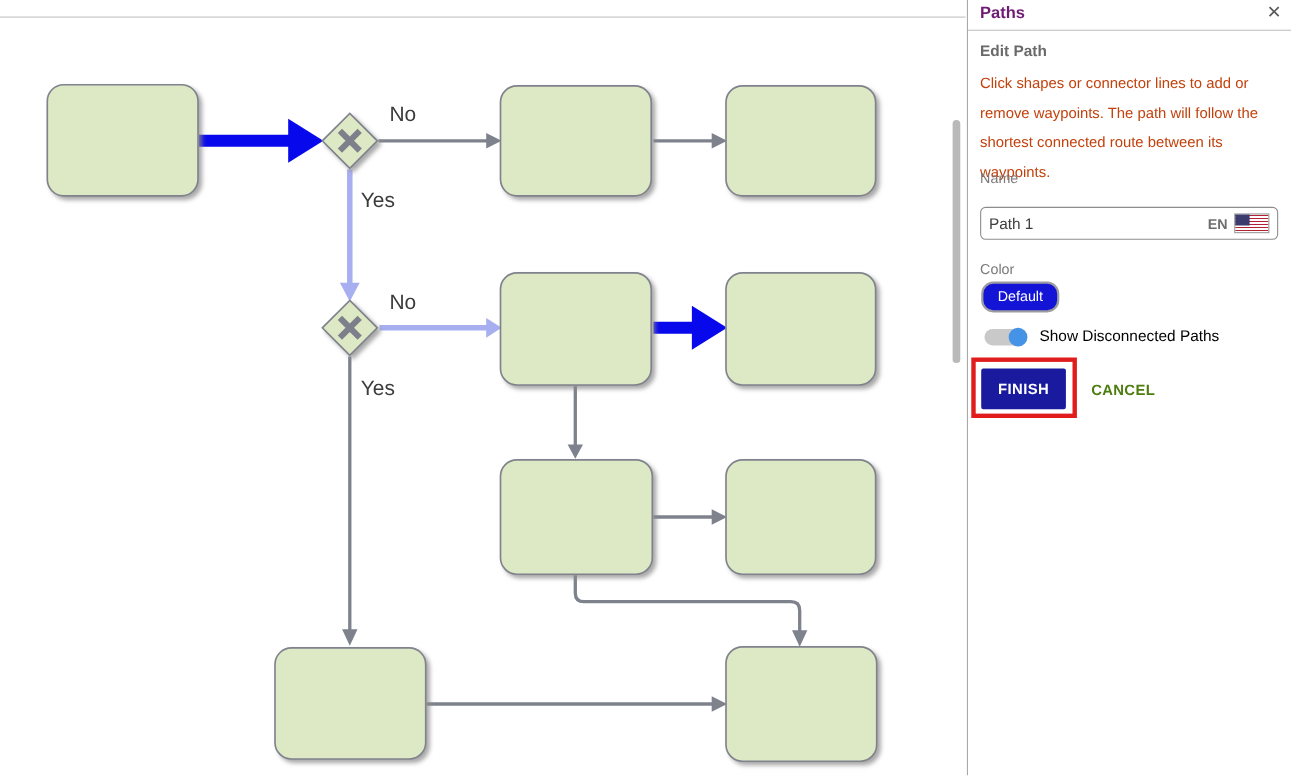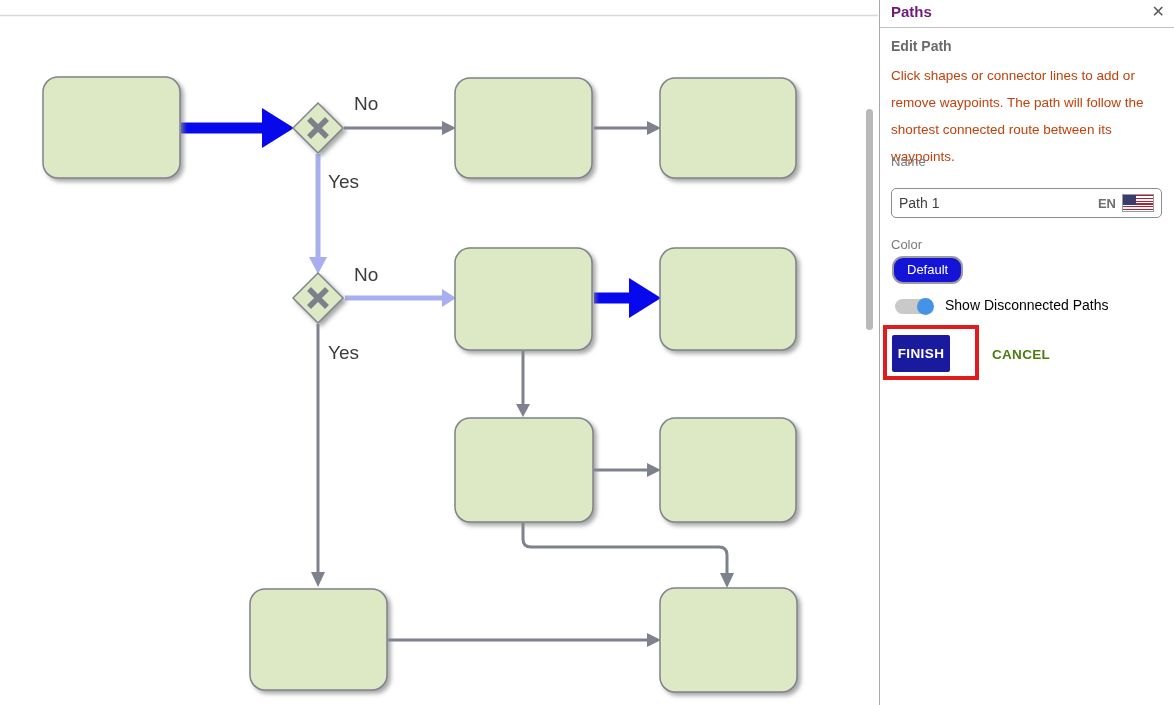--- a/index.html
+++ b/index.html
@@ -38,21 +38,21 @@
                 background:#1414d6; border:2px solid #9b9ba1; border-radius:11px;
                 color:#fff; font-size:13px; line-height:14px; display:flex; align-items:center;
                 cursor:pointer; }
   .toggle { position:absolute; left:15px; top:299px; width:38px; height:15px;
             background:#c9c9c9; border-radius:8px; cursor:pointer; }
   .toggle .knob { position:absolute; right:-1px; top:-1px; width:17px; height:17px;
                   border-radius:50%; background:#4593e6; }
   .toggle-label { position:absolute; left:65px; top:297px; font-size:14px; color:#000000; }
   .annotation { position:absolute; left:3px; top:325px; width:96px; height:55px;
                 border:4px solid #e11c1c; }
-  .finish-btn { position:absolute; left:12px; top:335px; width:58px; height:37px;
+  .finish-btn { position:absolute; left:12px; top:335px; width:77px; height:37px;
                 background:#1a1a9e; color:#fff; font-size:13.5px; font-weight:bold;
                 border:none; border-radius:2px; letter-spacing:0.4px; cursor:pointer;
                 font-family:"Liberation Sans", sans-serif; }
   .cancel-link { position:absolute; left:112px; top:347px; font-size:13.5px; font-weight:bold;
                  color:#4d7c0f; letter-spacing:0.3px; cursor:pointer; }
   .node { cursor:pointer; }
   .flow-label { font-size:19px; fill:#3b3b3b; }
 </style>
 </head>
 <body>

